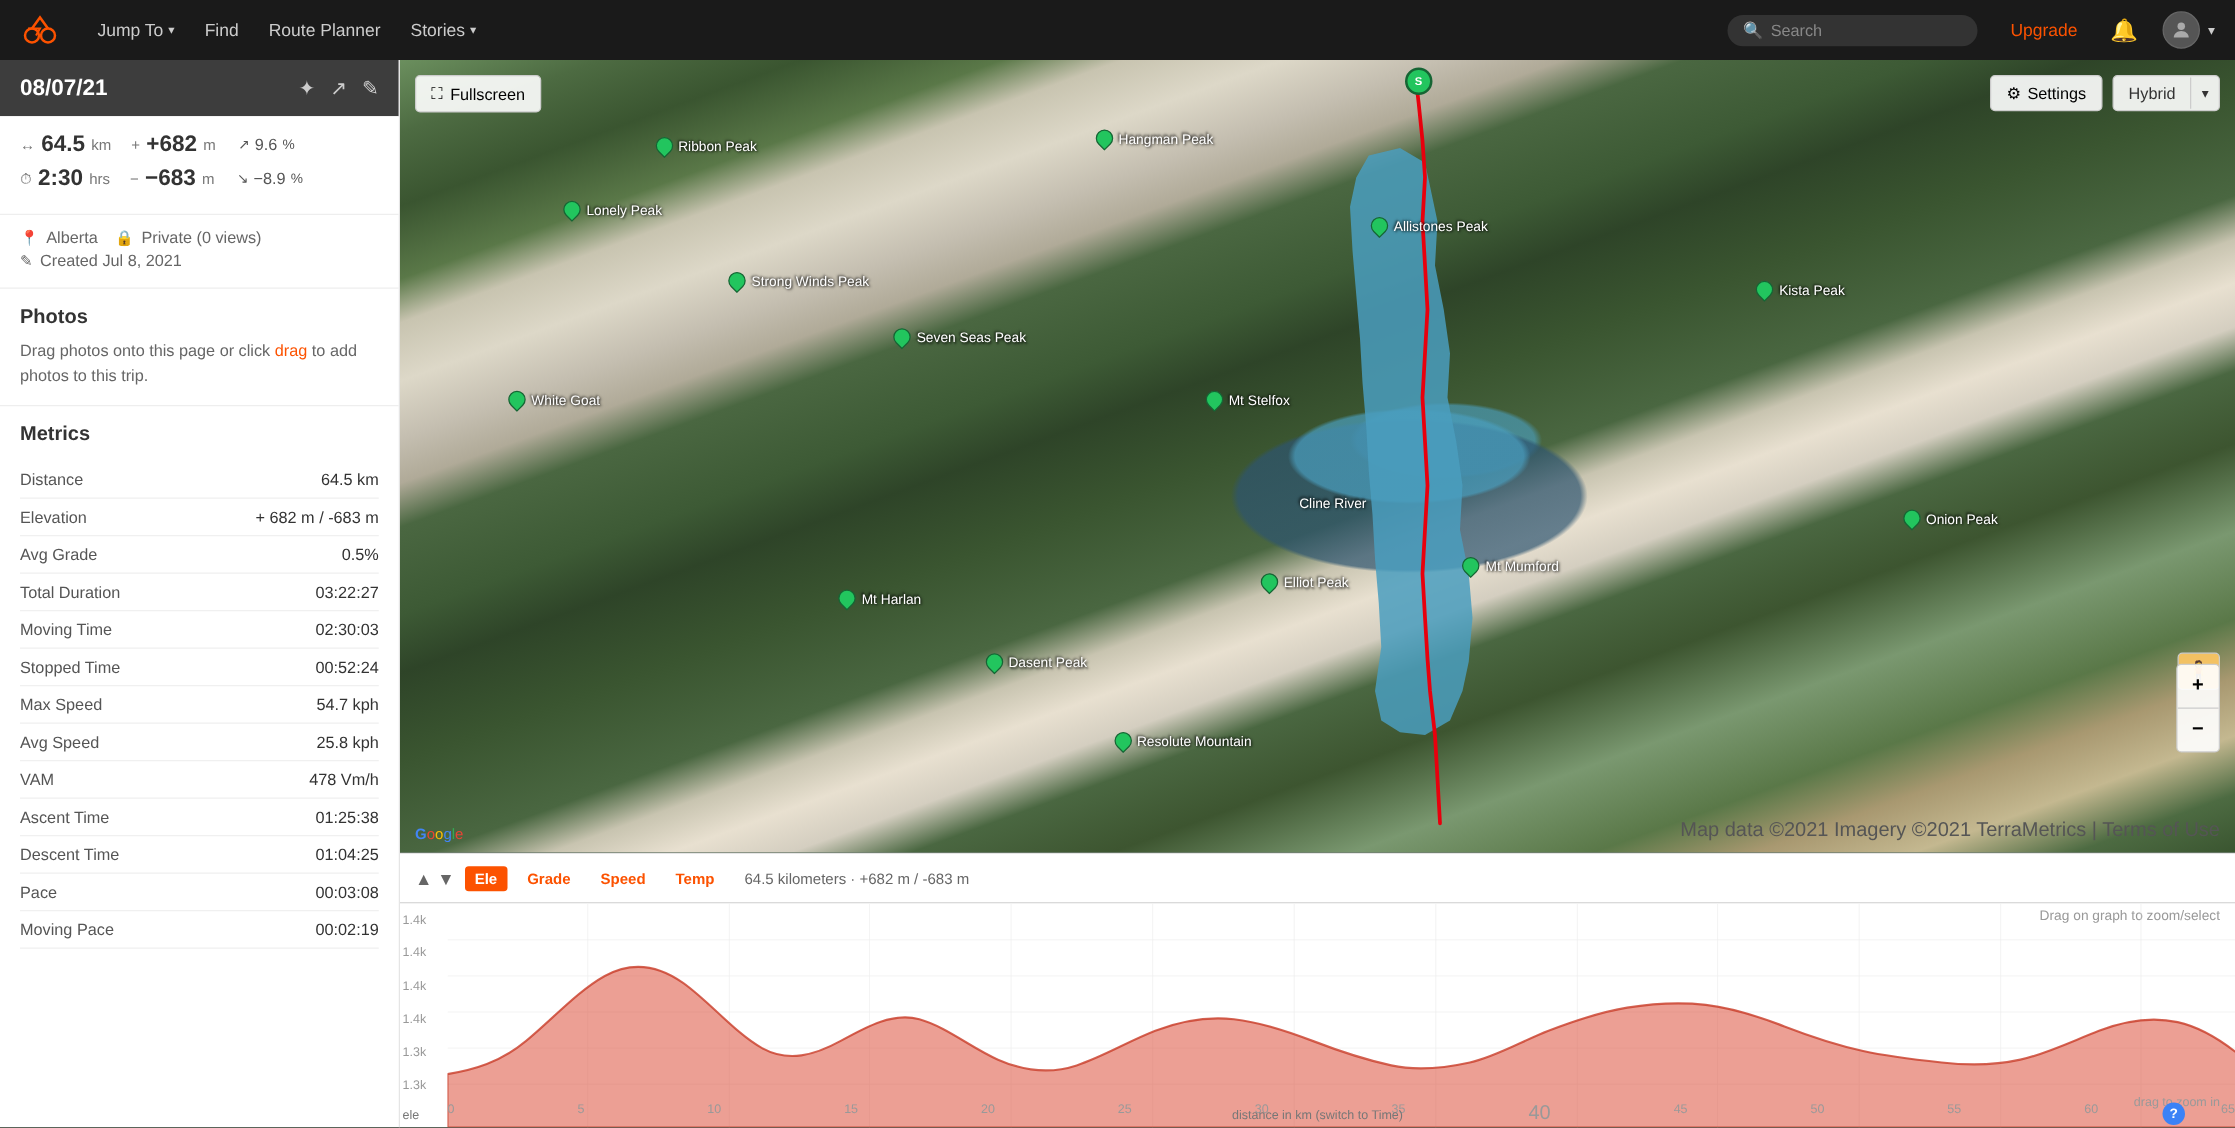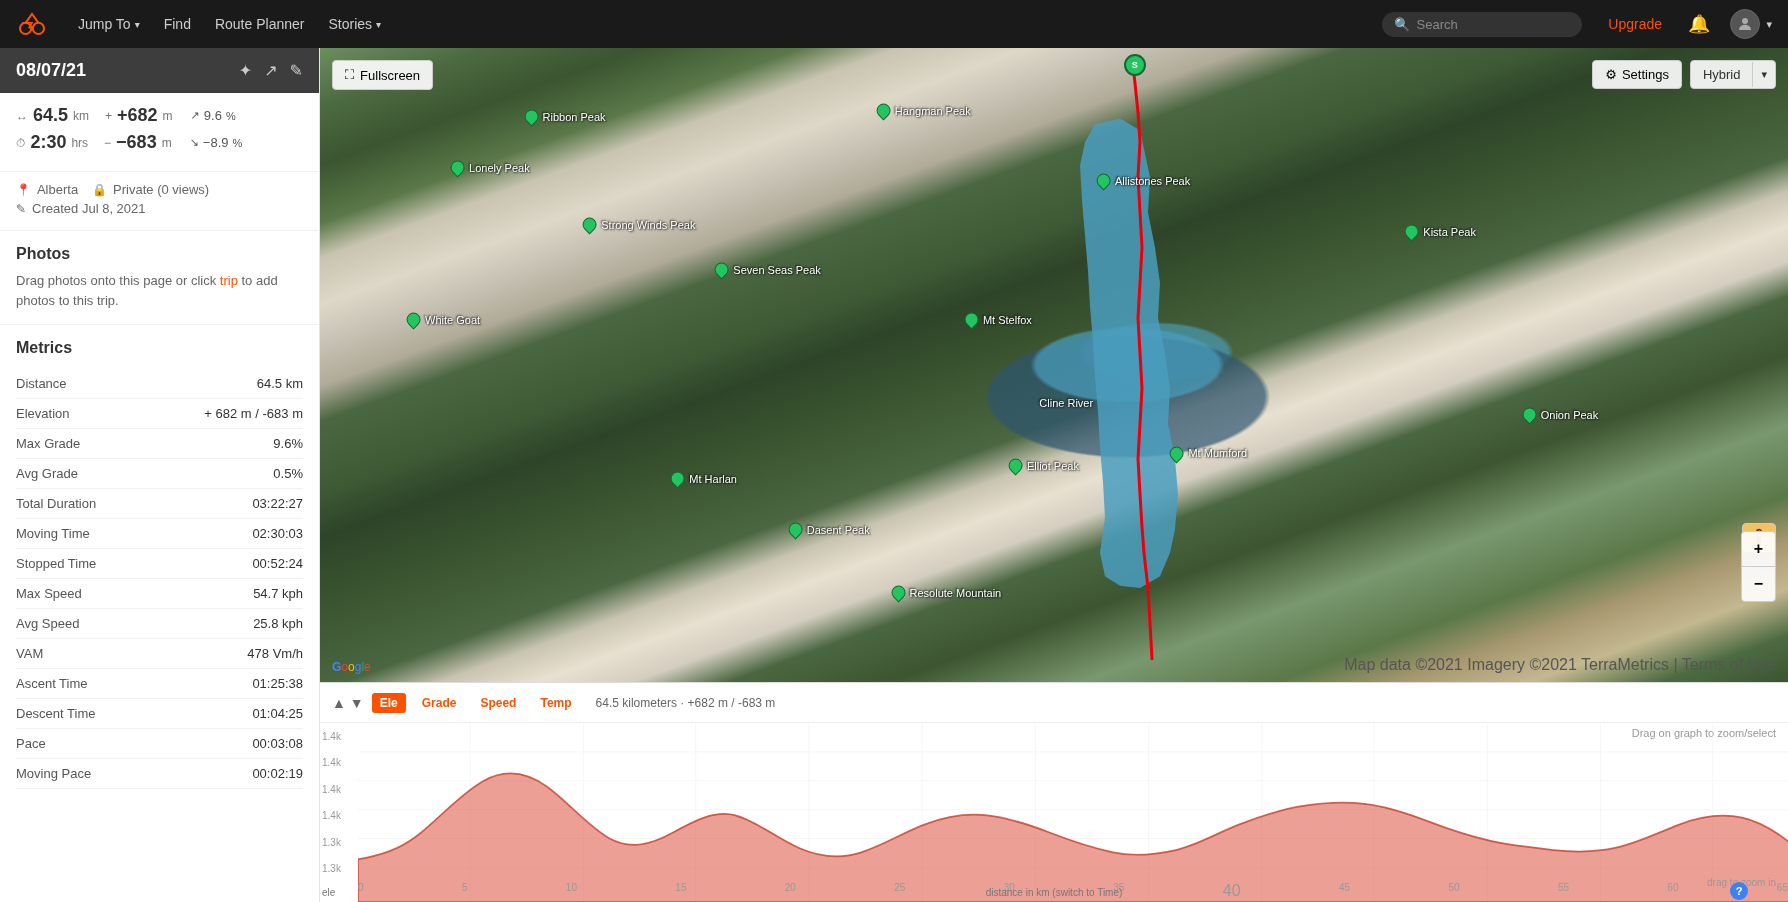--- a/index.html
+++ b/index.html
@@ -270,39 +270,35 @@
       <div class="meta-row">
         <span style="font-size:12px;">✎</span>
         <span>Created Jul 8, 2021</span>
       </div>
     </div>
 
     <div class="sidebar-section">
       <div class="section-title">Photos</div>
       <p class="section-text">
         <span>Drag photos onto this page or click</span>
-        <span class="section-link">trip</span>
+        <span class="section-link">drag</span>
         <span> to add photos to this trip.</span>
       </p>
     </div>
 
     <div class="metrics-section">
       <div class="metrics-title">Metrics</div>
       <div id="metrics-rows">
           <div class="metric-row">
             <span class="metric-label">Distance</span>
             <span class="metric-value">64.5 km</span>
           </div>
           <div class="metric-row">
             <span class="metric-label">Elevation</span>
             <span class="metric-value">+ 682 m / -683 m</span>
-          </div>
-          <div class="metric-row">
-            <span class="metric-label">Max Grade</span>
-            <span class="metric-value">9.6%</span>
           </div>
           <div class="metric-row">
             <span class="metric-label">Avg Grade</span>
             <span class="metric-value">0.5%</span>
           </div>
           <div class="metric-row">
             <span class="metric-label">Total Duration</span>
             <span class="metric-value">03:22:27</span>
           </div>
           <div class="metric-row">

